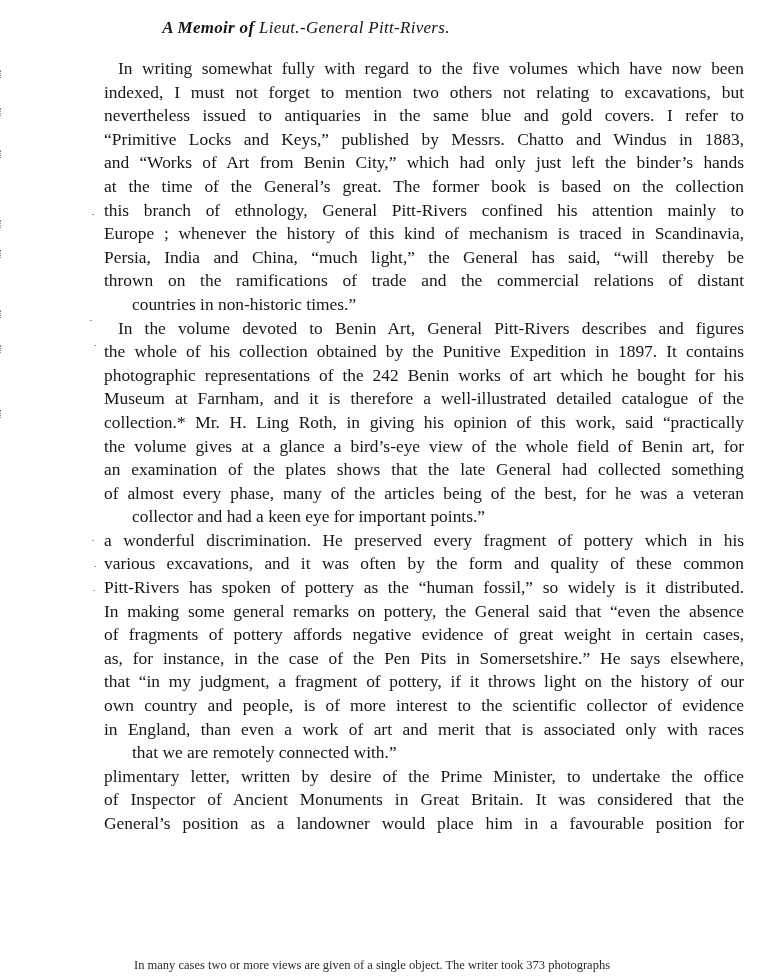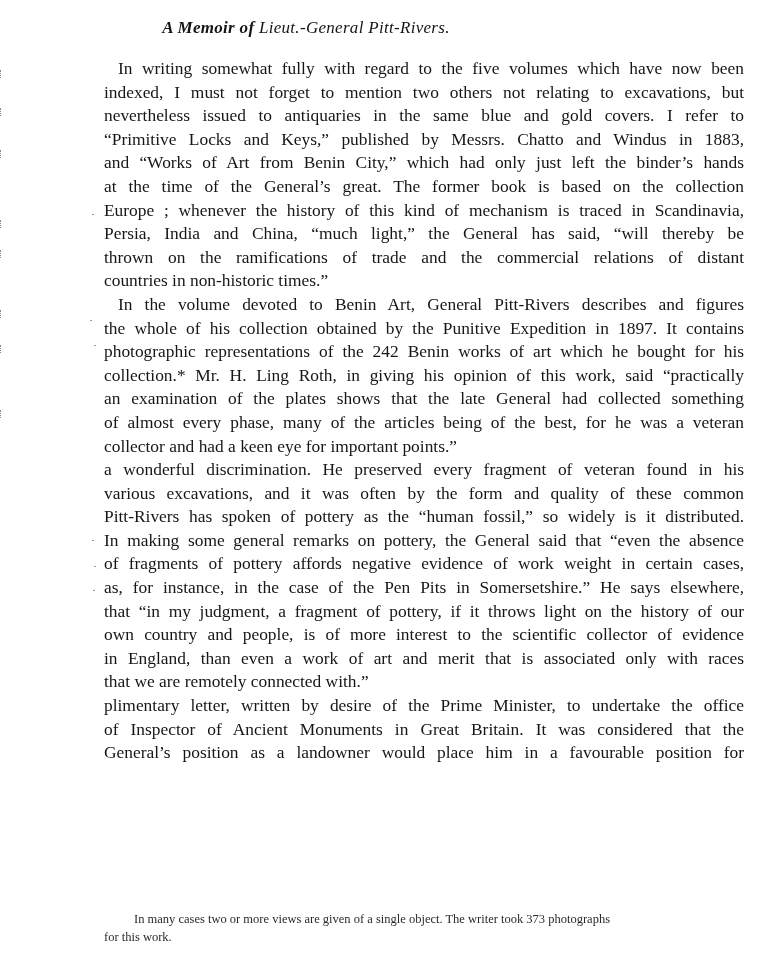--- a/index.html
+++ b/index.html
@@ -47,39 +47,41 @@
       height: 23.6px;
       line-height: 23.6px;
       font-size: 17.4px;
       white-space: nowrap;
       text-align: justify;
       text-align-last: justify;
       color: #161616;
     }
     .line.last {
       text-align-last: left;
+      margin-left: 28px;
     }
     .line.indent {
       padding-left: 14px;
     }
     .footnote {
       position: absolute;
       left: 104px;
       top: 910px;
       width: 650px;
       font-size: 12.5px;
       line-height: 18px;
       color: #2a2a2a;
     }
     .footnote .fn-line {
       display: block;
       white-space: nowrap;
     }
     .footnote .fn-line.first {
       padding-left: 30px;
+      margin-top: 46px;
     }
     .margin-mark {
       position: absolute;
       left: 0;
       width: 3px;
       height: 8px;
       border-left: 1px dotted #888;
     }
     .speck {
       position: absolute;
@@ -100,42 +102,45 @@
 
   <div class="body-text">
 
     <div>
       <span class="line indent">In writing somewhat fully with regard to the five volumes which have now been</span>
       <span class="line">indexed, I must not forget to mention two others not relating to excavations, but</span>
       <span class="line">nevertheless issued to antiquaries in the same blue and gold covers.  I refer to</span>
       <span class="line">“Primitive Locks and Keys,” published by Messrs. Chatto and Windus in 1883,</span>
       <span class="line">and “Works of Art from Benin City,” which had only just left the binder’s hands</span>
       <span class="line">at the time of the General’s great.  The former book is based on the collection</span>
+      <span class="line">this branch of ethnology, General Pitt-Rivers confined his attention mainly to</span>
       <span class="line">Europe ; whenever the history of this kind of mechanism is traced in Scandinavia,</span>
       <span class="line">Persia, India and China, “much light,” the General has said, “will thereby be</span>
       <span class="line">thrown on the ramifications of trade and the commercial relations of distant</span>
       <span class="line last">countries in non-historic times.”</span>
     </div>
 
     <div>
       <span class="line indent">In the volume devoted to Benin Art, General Pitt-Rivers describes and figures</span>
       <span class="line">the whole of his collection obtained by the Punitive Expedition in 1897.  It contains</span>
       <span class="line">photographic representations of the 242 Benin works of art which he bought for his</span>
+      <span class="line">Museum at Farnham, and it is therefore a well-illustrated detailed catalogue of the</span>
       <span class="line">collection.*  Mr. H. Ling Roth, in giving his opinion of this work, said “practically</span>
+      <span class="line">the volume gives at a glance a bird’s-eye view of the whole field of Benin art, for</span>
       <span class="line">an examination of the plates shows that the late General had collected something</span>
       <span class="line">of almost every phase, many of the articles being of the best, for he was a veteran</span>
       <span class="line last">collector and had a keen eye for important points.”</span>
     </div>
 
     <div>
-      <span class="line">a wonderful discrimination.  He preserved every fragment of veteran found in his</span>
+      <span class="line">a wonderful discrimination.  He preserved every fragment of pottery which in his</span>
       <span class="line">various excavations, and it was often by the form and quality of these common</span>
       <span class="line">Pitt-Rivers has spoken of pottery as the “human fossil,” so widely is it distributed.</span>
       <span class="line">In making some general remarks on pottery, the General said that “even the absence</span>
-      <span class="line">of fragments of pottery affords negative evidence of work weight in certain cases,</span>
+      <span class="line">of fragments of pottery affords negative evidence of great weight in certain cases,</span>
       <span class="line">as, for instance, in the case of the Pen Pits in Somersetshire.”  He says elsewhere,</span>
       <span class="line">that “in my judgment, a fragment of pottery, if it throws light on the history of our</span>
       <span class="line">own country and people, is of more interest to the scientific collector of evidence</span>
       <span class="line">in England, than even a work of art and merit that is associated only with races</span>
       <span class="line last">that we are remotely connected with.”</span>
     </div>
 
     <div>
       <span class="line">plimentary letter, written by desire of the Prime Minister, to undertake the office</span>
       <span class="line">of Inspector of Ancient Monuments in Great Britain.  It was considered that the</span>

